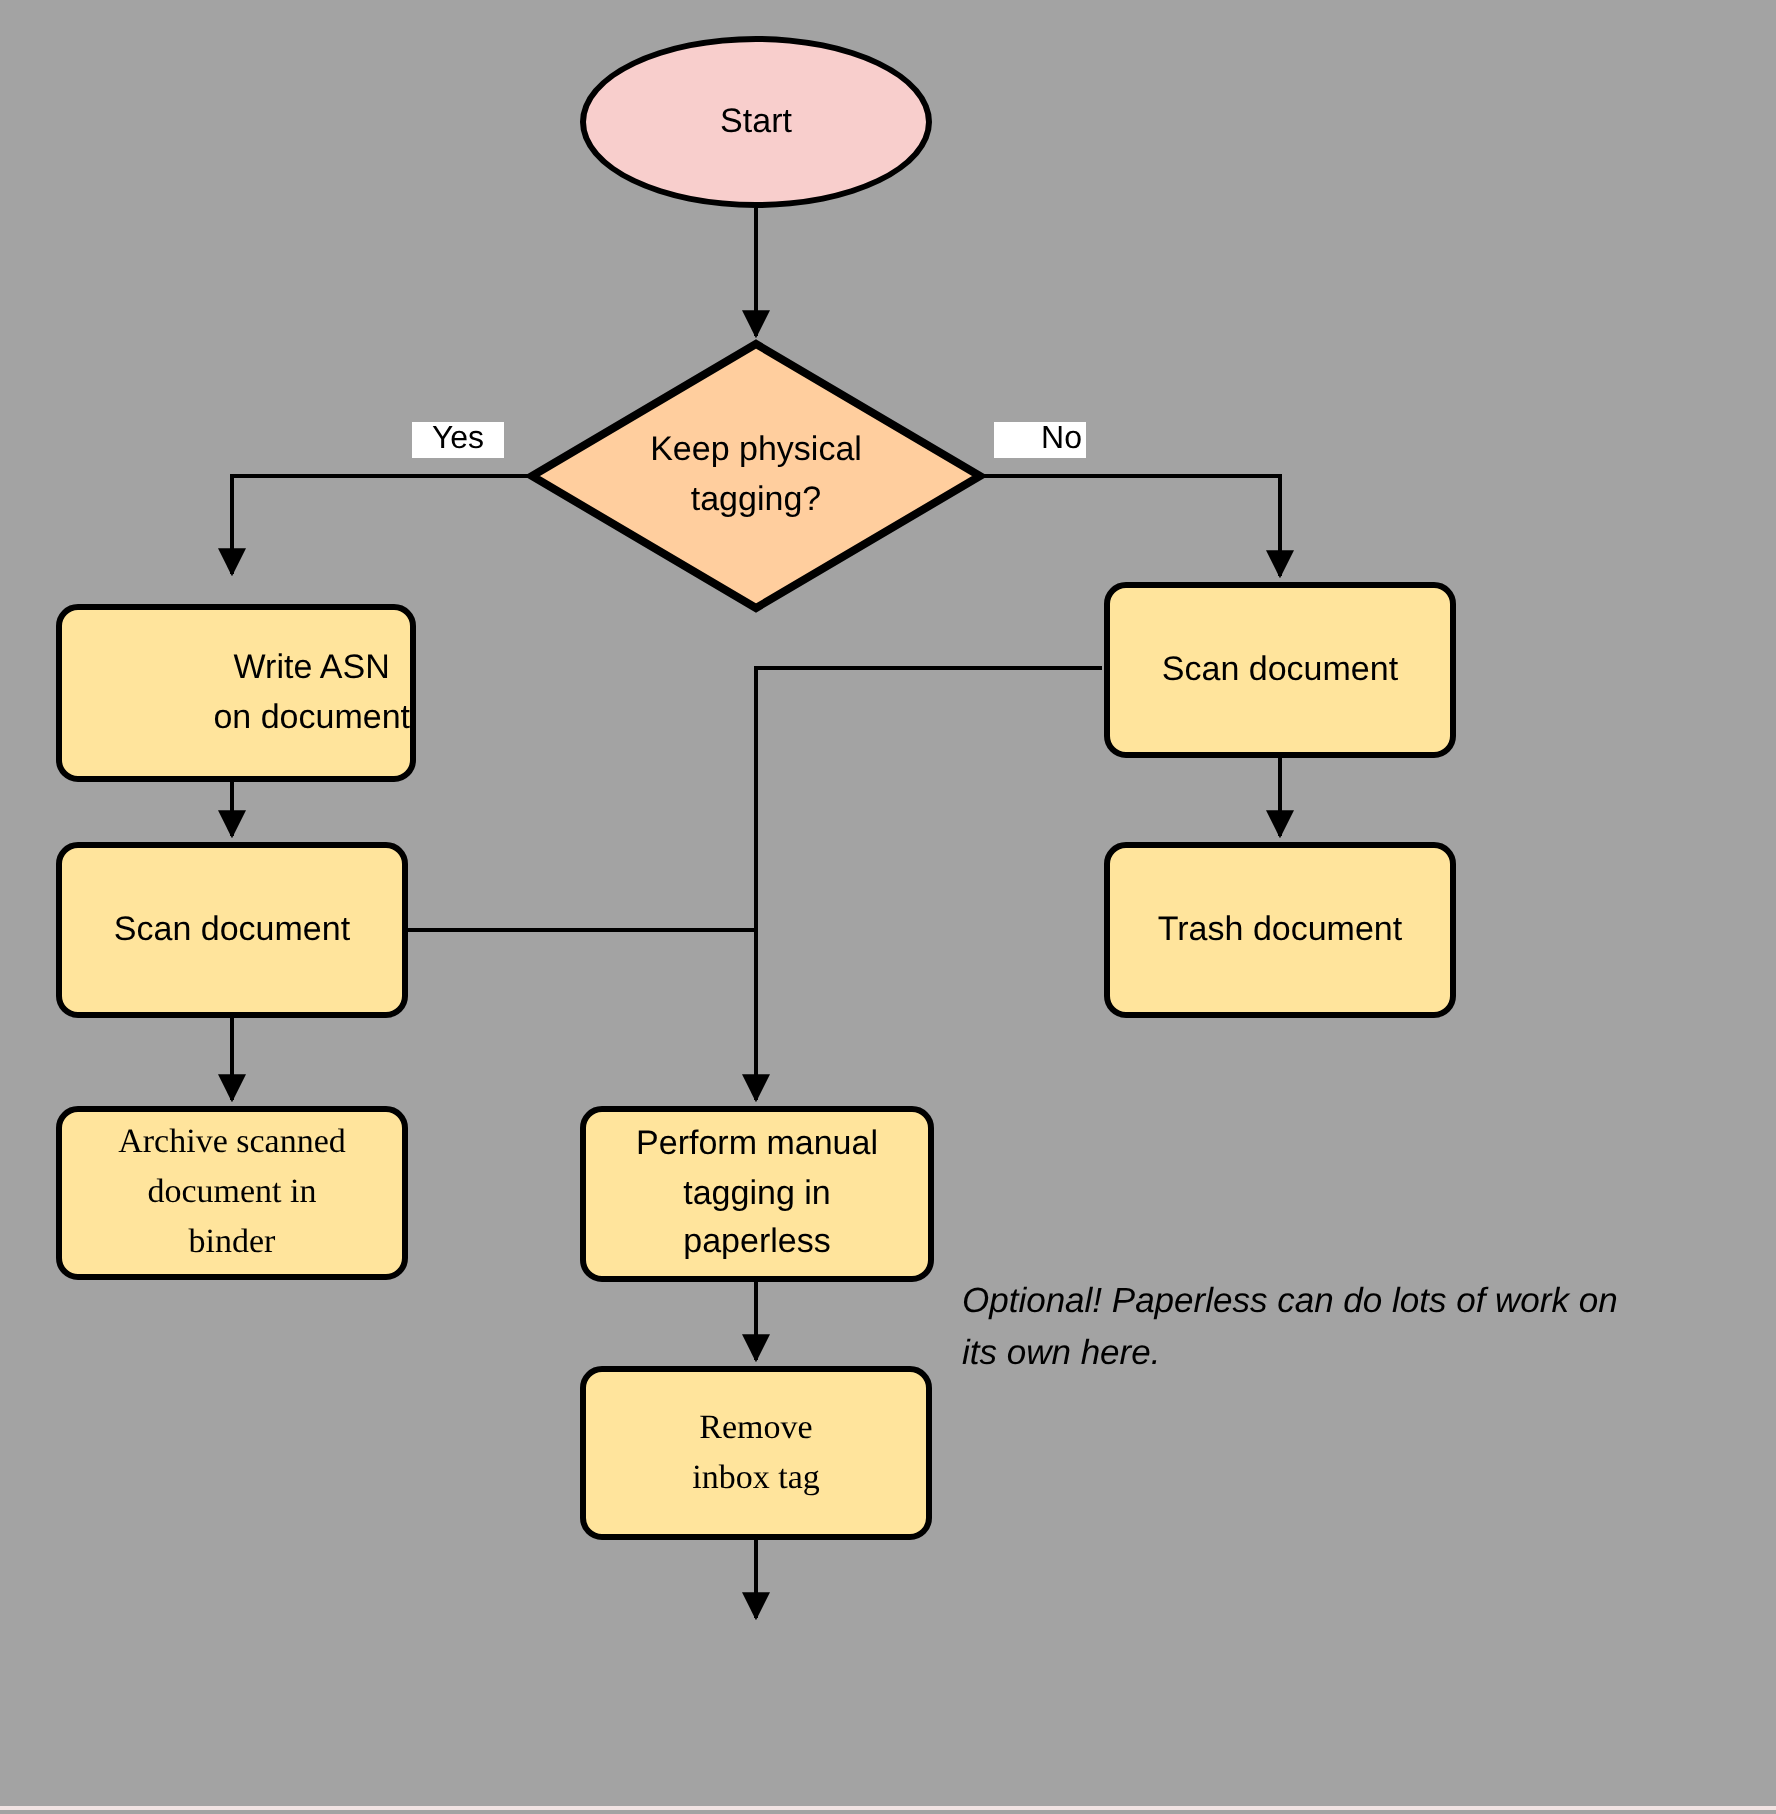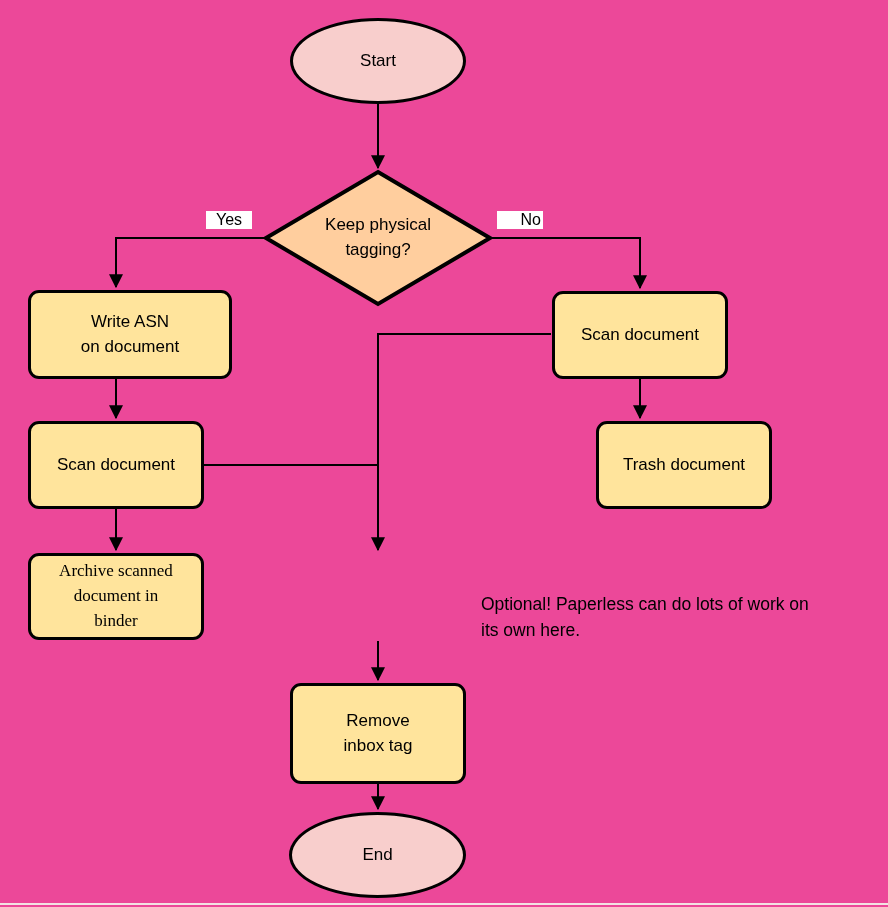--- a/index.html
+++ b/index.html
@@ -9,21 +9,21 @@
     --stroke: #000000;
     --text: #000000;
   }
   * { box-sizing: border-box; }
   html, body { margin: 0; padding: 0; background: #ffffff; }
   body { font-family: "Liberation Sans", sans-serif; color: var(--text); }
   .canvas {
     position: relative;
     width: 888px;
     height: 907px;
-    background: #ec4899;
+    background: #a3a3a3;
     overflow: hidden;
   }
   .connector-layer {
     position: absolute;
     left: 0; top: 0;
     width: 888px; height: 907px;
   }
   .connector-layer polyline {
     fill: none;
     stroke: var(--stroke);
@@ -57,23 +57,25 @@
   .edge-label {
     position: absolute;
     font-size: 16px;
     text-align: center;
     background: #ffffff;
     padding: 0 2px;
   }
   .note {
     position: absolute;
     font-size: 17.5px;
+    font-style: italic;
     line-height: 1.5;
     white-space: pre-line;
     text-align: left;
+    margin-top: 46px;
   }
   .page-bottom-edge {
     position: absolute;
     left: 0; top: 903px;
     width: 888px; height: 2px;
     background: #f2e3e3;
   }
 </style>
 </head>
 <body>
@@ -107,51 +109,53 @@
 
   <div class="node diamond-label" style="left:284px; top:211px; width:188px; height:54px;">
     <span>Keep physical
 tagging?</span>
   </div>
 
   <div class="edge-label" style="left:206px; top:211px; width:46px;text-align:center;">Yes</div>
 
   <div class="edge-label" style="left:497px; top:211px; width:46px;text-align:right;">No</div>
 
-  <div class="node rect-node" style="left:28px; top:290px; width:204px; height:89px;">
+  <div class="node rect-node" style="left:28px; top:302px; width:180px; height:89px;justify-content:flex-end;">
     <span>Write ASN
 on document</span>
   </div>
 
   <div class="node rect-node" style="left:28px; top:421px; width:176px; height:88px;">
     <span>Scan document</span>
   </div>
 
   <div class="node rect-node" style="left:28px; top:553px; width:176px; height:87px;font-family:Liberation Serif, serif;">
     <span>Archive scanned
 document in
 binder</span>
   </div>
 
   <div class="node rect-node" style="left:552px; top:291px; width:176px; height:88px;">
     <span>Scan document</span>
   </div>
 
-  <div class="node rect-node" style="left:552px; top:421px; width:176px; height:88px;margin-left:44px;">
+  <div class="node rect-node" style="left:552px; top:421px; width:176px; height:88px;">
     <span>Trash document</span>
   </div>
 
+  <div class="node rect-node" style="left:290px; top:553px; width:177px; height:88px;">
+    <span>Perform manual
+tagging in
+paperless</span>
+  </div>
 
   <div class="note" style="left:481px; top:591px; width:404px;">Optional! Paperless can do lots of work on
 its own here.</div>
 
-  <div class="node rect-node" style="left:290px; top:683px; width:176px; height:101px;">
+  <div class="node rect-node" style="left:290px; top:683px; width:176px; height:87px;font-family:Liberation Serif, serif;">
     <span>Remove
 inbox tag</span>
   </div>
 
-  <div class="node ellipse-node" style="left:289px; top:812px; width:177px; height:86px;">
-    <span>End</span>
-  </div>
 
   <div class="page-bottom-edge"></div>
 
 </div>
 
 </body></html>

